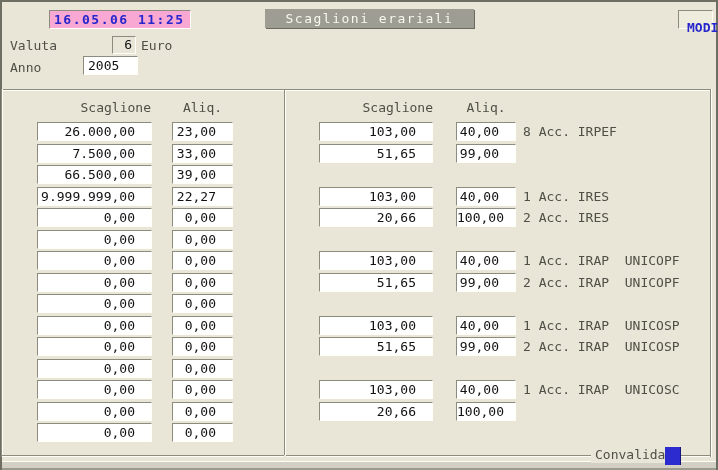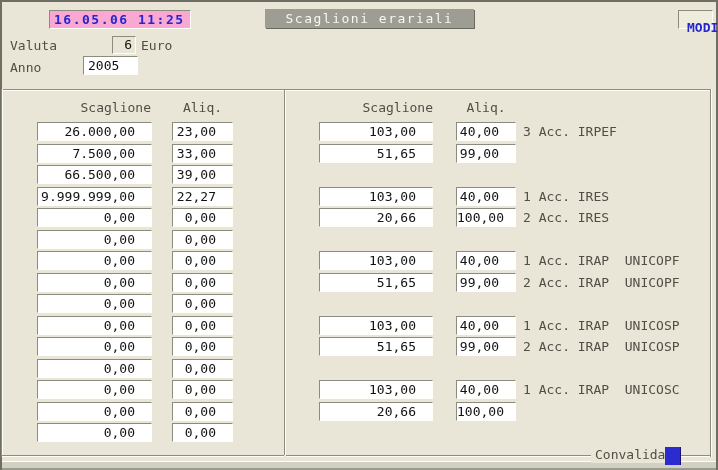--- a/index.html
+++ b/index.html
@@ -106,21 +106,21 @@
   <div class="fbox scag-l" style="top:401.5px">0,00</div>
   <div class="fbox aliq-l" style="top:401.5px">0,00</div>
   <div class="fbox scag-l" style="top:423px">0,00</div>
   <div class="fbox aliq-l" style="top:423px">0,00</div>
 
   <div class="hdr" style="left:319px;top:100px;width:114px;text-align:right">Scaglione</div>
   <div class="hdr" style="left:456px;top:100px;width:60px;text-align:center">Aliq.</div>
 
   <div class="fbox scag-r" style="top:122px">103,00</div>
   <div class="fbox aliq-r" style="top:122px">40,00</div>
-  <div class="rlabel" style="top:122px">3 Acc. IRPEF</div>
+  <div class="rlabel" style="top:122px">8 Acc. IRPEF</div>
   <div class="fbox scag-r" style="top:143.5px">51,65</div>
   <div class="fbox aliq-r" style="top:143.5px">99,00</div>
 
   <div class="fbox scag-r" style="top:186.5px">103,00</div>
   <div class="fbox aliq-r" style="top:186.5px">40,00</div>
   <div class="rlabel" style="top:186.5px">1 Acc. IRES</div>
   <div class="fbox scag-r" style="top:208px">20,66</div>
   <div class="fbox aliq-r" style="top:208px">100,00</div>
   <div class="rlabel" style="top:208px">2 Acc. IRES</div>
 

